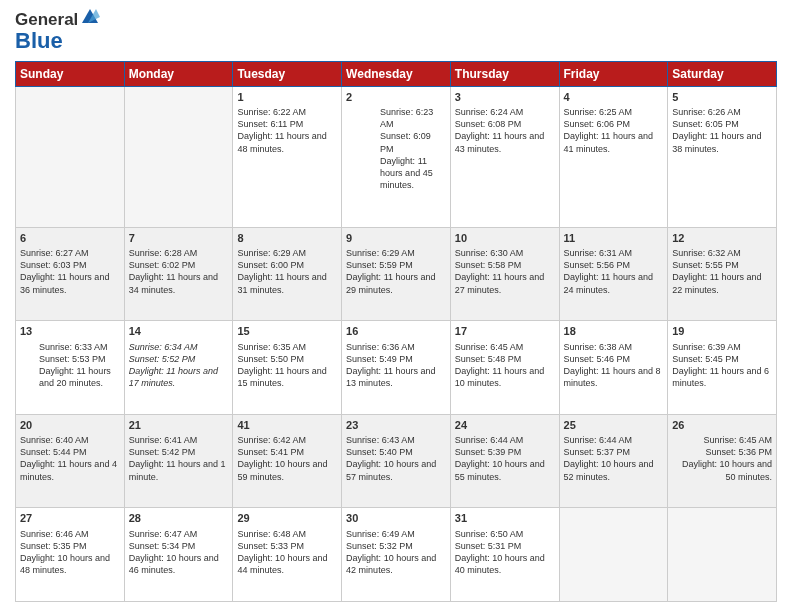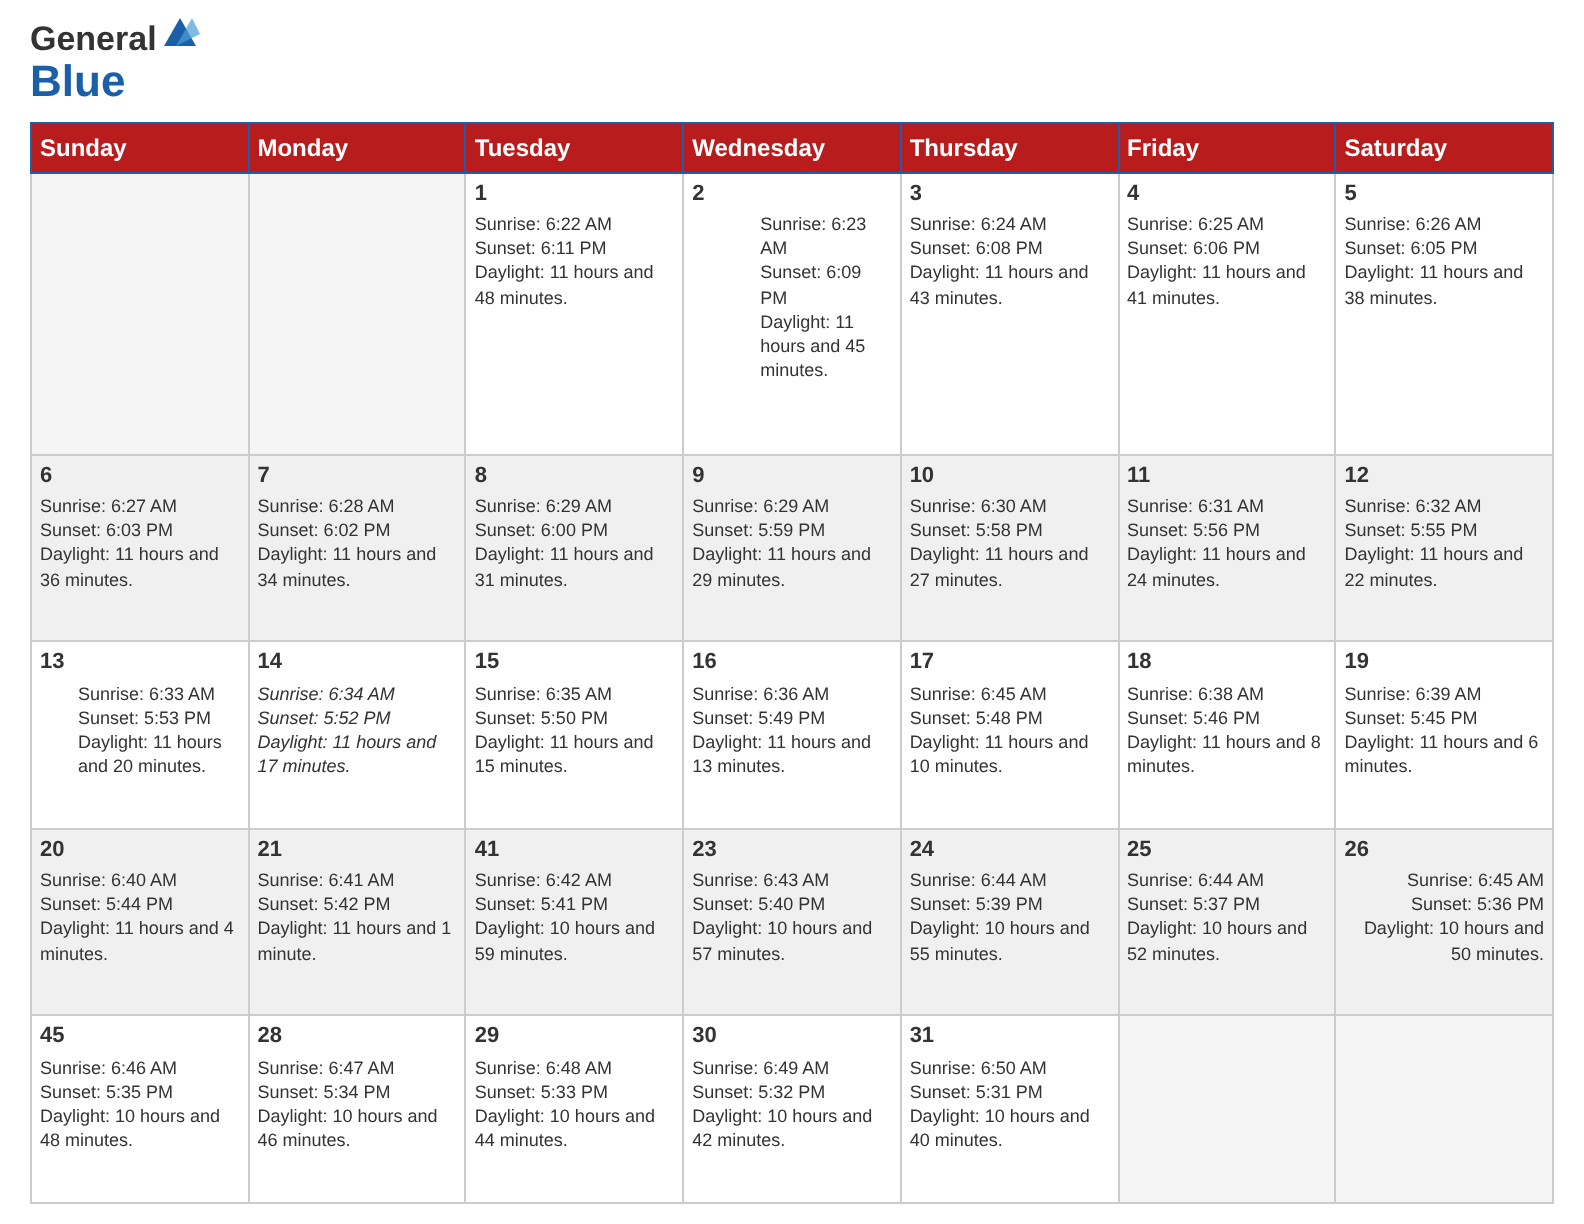--- a/index.html
+++ b/index.html
@@ -281,21 +281,21 @@
           </td>
           <td>
             <div class="day-num">26</div>
             <div class="day-info" style="white-space: pre-line; text-align: right;">Sunrise: 6:45 AM
 Sunset: 5:36 PM
 Daylight: 10 hours and 50 minutes.</div>
           </td>
         </tr>
         <tr>
           <td>
-            <div class="day-num">45</div>
+            <div class="day-num">27</div>
             <div class="day-info" style="white-space: pre-line;">Sunrise: 6:46 AM
 Sunset: 5:35 PM
 Daylight: 10 hours and 48 minutes.</div>
           </td>
           <td>
             <div class="day-num">28</div>
             <div class="day-info" style="white-space: pre-line;">Sunrise: 6:47 AM
 Sunset: 5:34 PM
 Daylight: 10 hours and 46 minutes.</div>
           </td>

